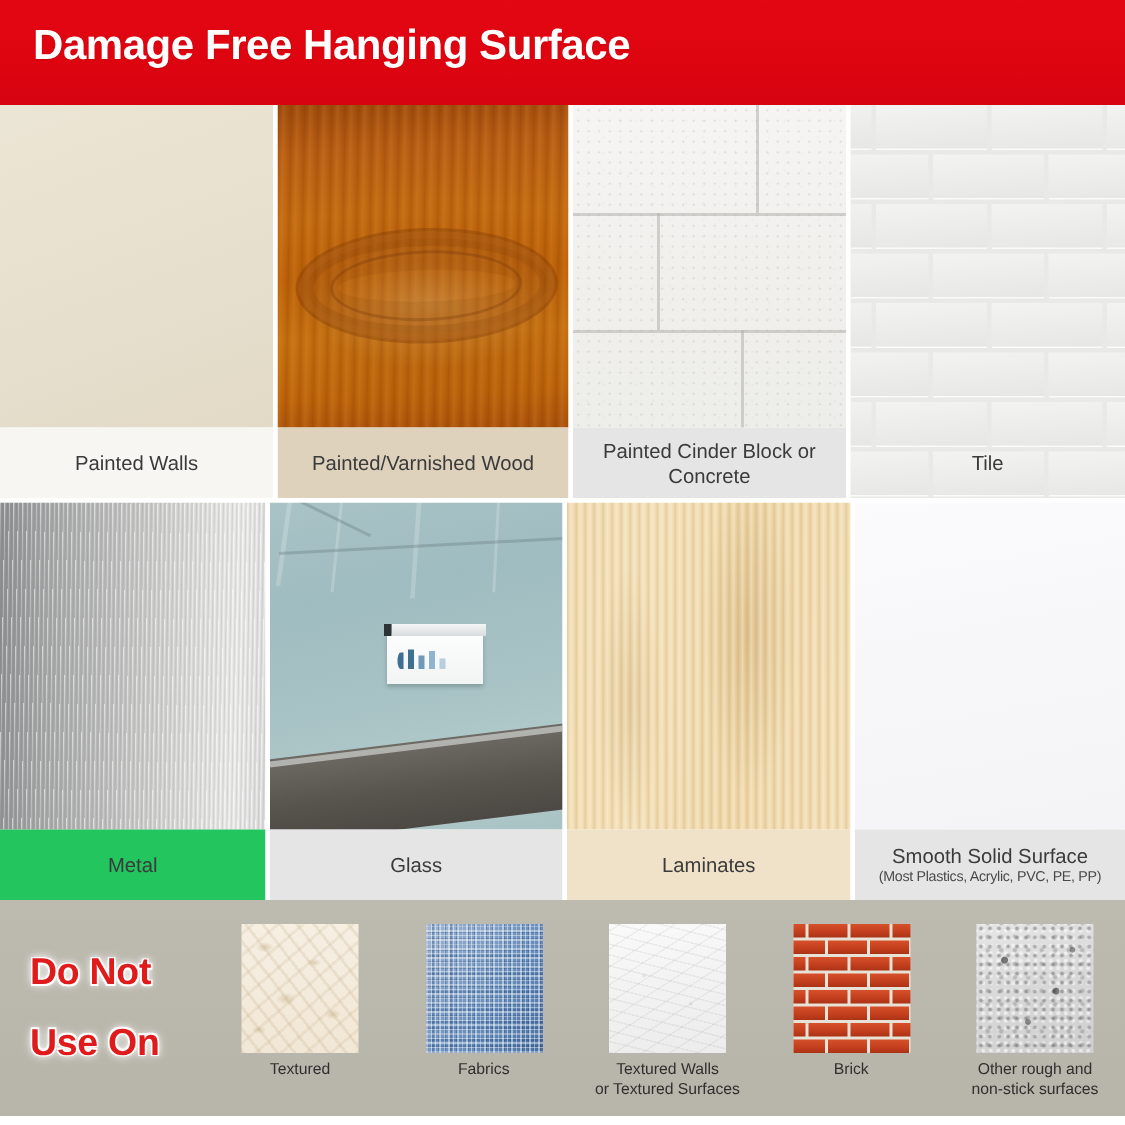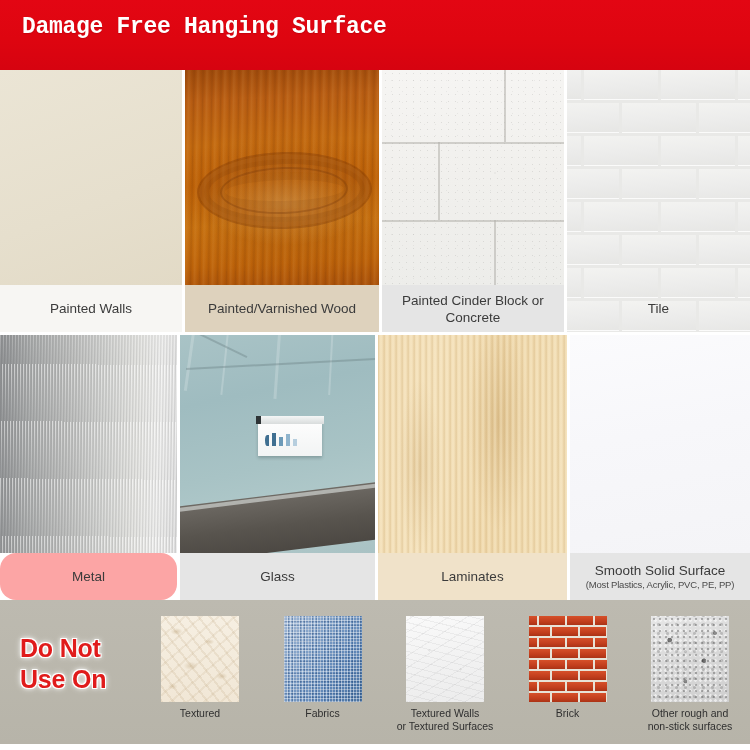--- a/index.html
+++ b/index.html
@@ -30,24 +30,24 @@
     height: 70px;
     background: #e2000f;
     background: linear-gradient(180deg, #e30613 0%, #de0510 55%, #d60310 100%);
     overflow: hidden;
   }
   .header-title {
     position: absolute;
     left: 22px;
     top: 14px;
     color: #ffffff;
-    font-size: 23px;
+    font-size: 28px;
     font-weight: bold;
     letter-spacing: -0.3px;
-    font-family: Liberation Mono, monospace;
+    font-family: Liberation Sans, sans-serif;
     white-space: nowrap;
     text-shadow: 0 1px 1px rgba(120,0,0,0.25);
   }
 
   
   .surface-grid {
     position: absolute;
     left: 0; top: 70px;
     width: 750px;
     height: 530px;
@@ -97,21 +97,21 @@
   }
   .tile-caption .sub {
     font-size: 9.5px;
     line-height: 12px;
     color: #4a4a4a;
     letter-spacing: -0.2px;
   }
   .cap-light  { background: #f7f6f3; }
   .cap-beige  { background: #ded2bd; }
   .cap-white  { background: #e5e5e5; }
-  .cap-grey   { background: #fca5a5; border-radius: 16px; }
+  .cap-grey   { background: #22c55e; }
   .cap-tan    { background: #f0e2c9; }
   .cap-tile   { background: transparent; }
 
   
   .art-painted-wall {
     background: #e9e3d2;
     background: linear-gradient(160deg, #ebe5d5 0%, #e6dfcd 60%, #e2dac6 100%);
   }
 
   
@@ -300,21 +300,21 @@
     letter-spacing: -0.2px;
     font-family: "Liberation Sans", sans-serif;
     text-shadow:
       0 0 4px #ffffff,
       0 0 7px #ffffff,
       1px 1px 0 #ffffff,
       -1px 1px 0 #ffffff,
       1px -1px 0 #ffffff,
       -1px -1px 0 #ffffff;
   }
-  .donot-heading .line2 { display: block; }
+  .donot-heading .line2 { display: block; margin-top: 16px; }
 
   .donot-items {
     position: absolute;
     left: 145px;
     top: 16px;
     width: 600px;
     display: flex;
     justify-content: space-between;
   }
   .donot-item {

